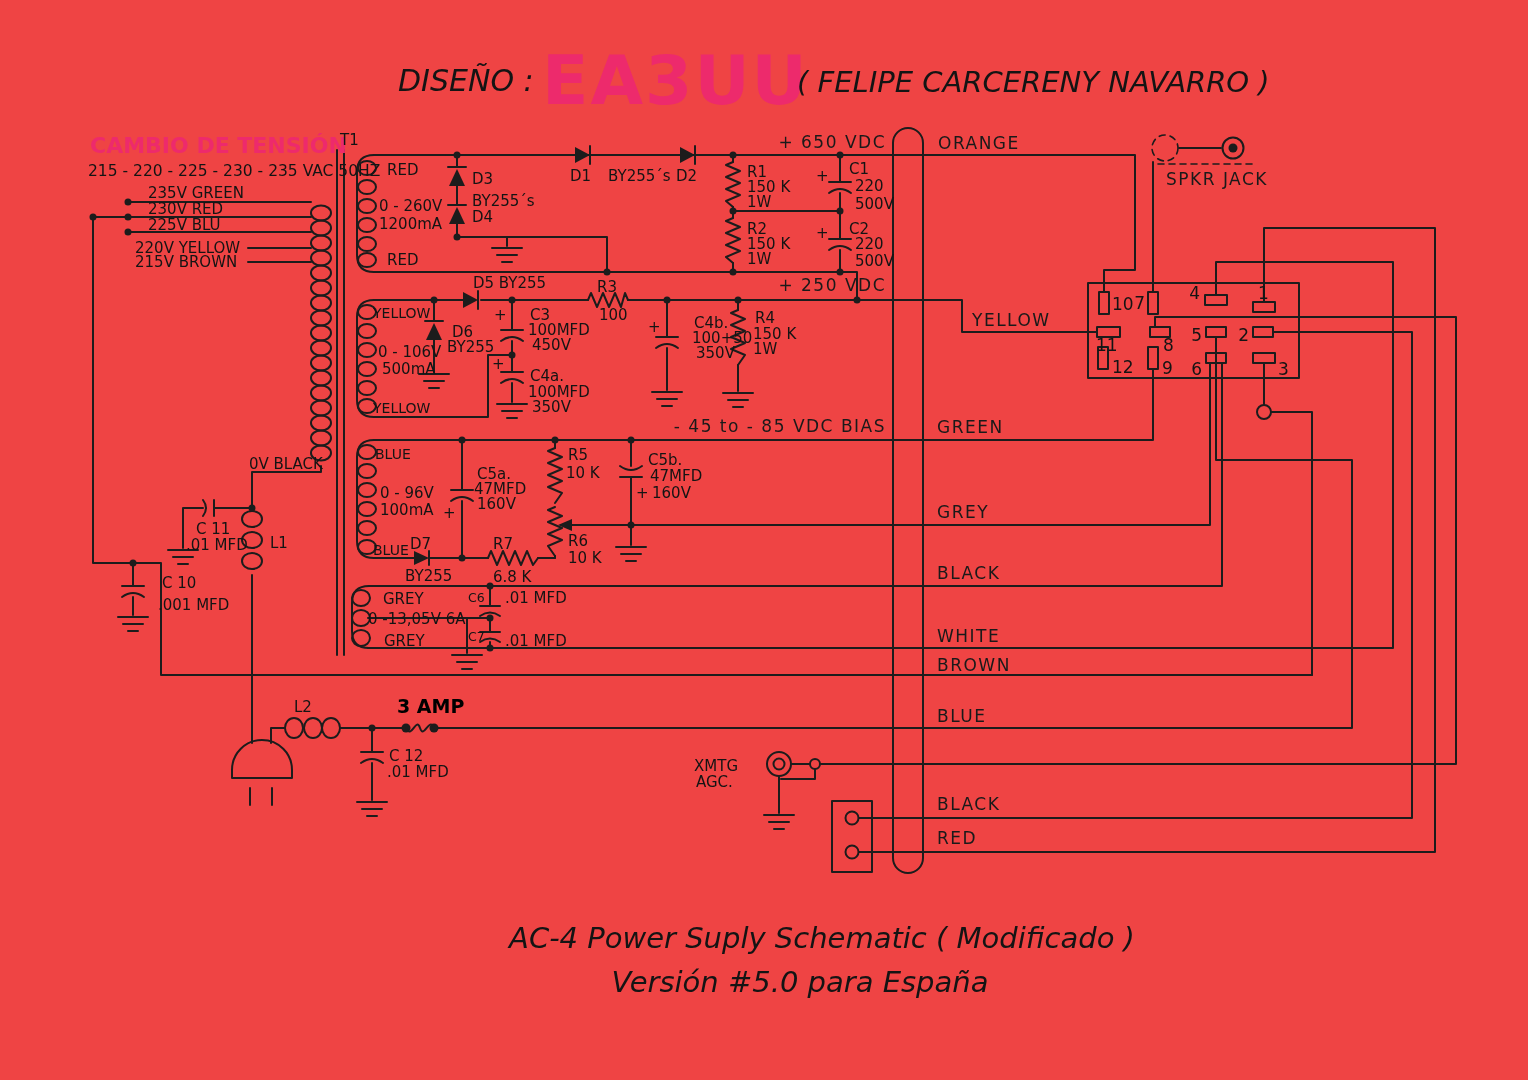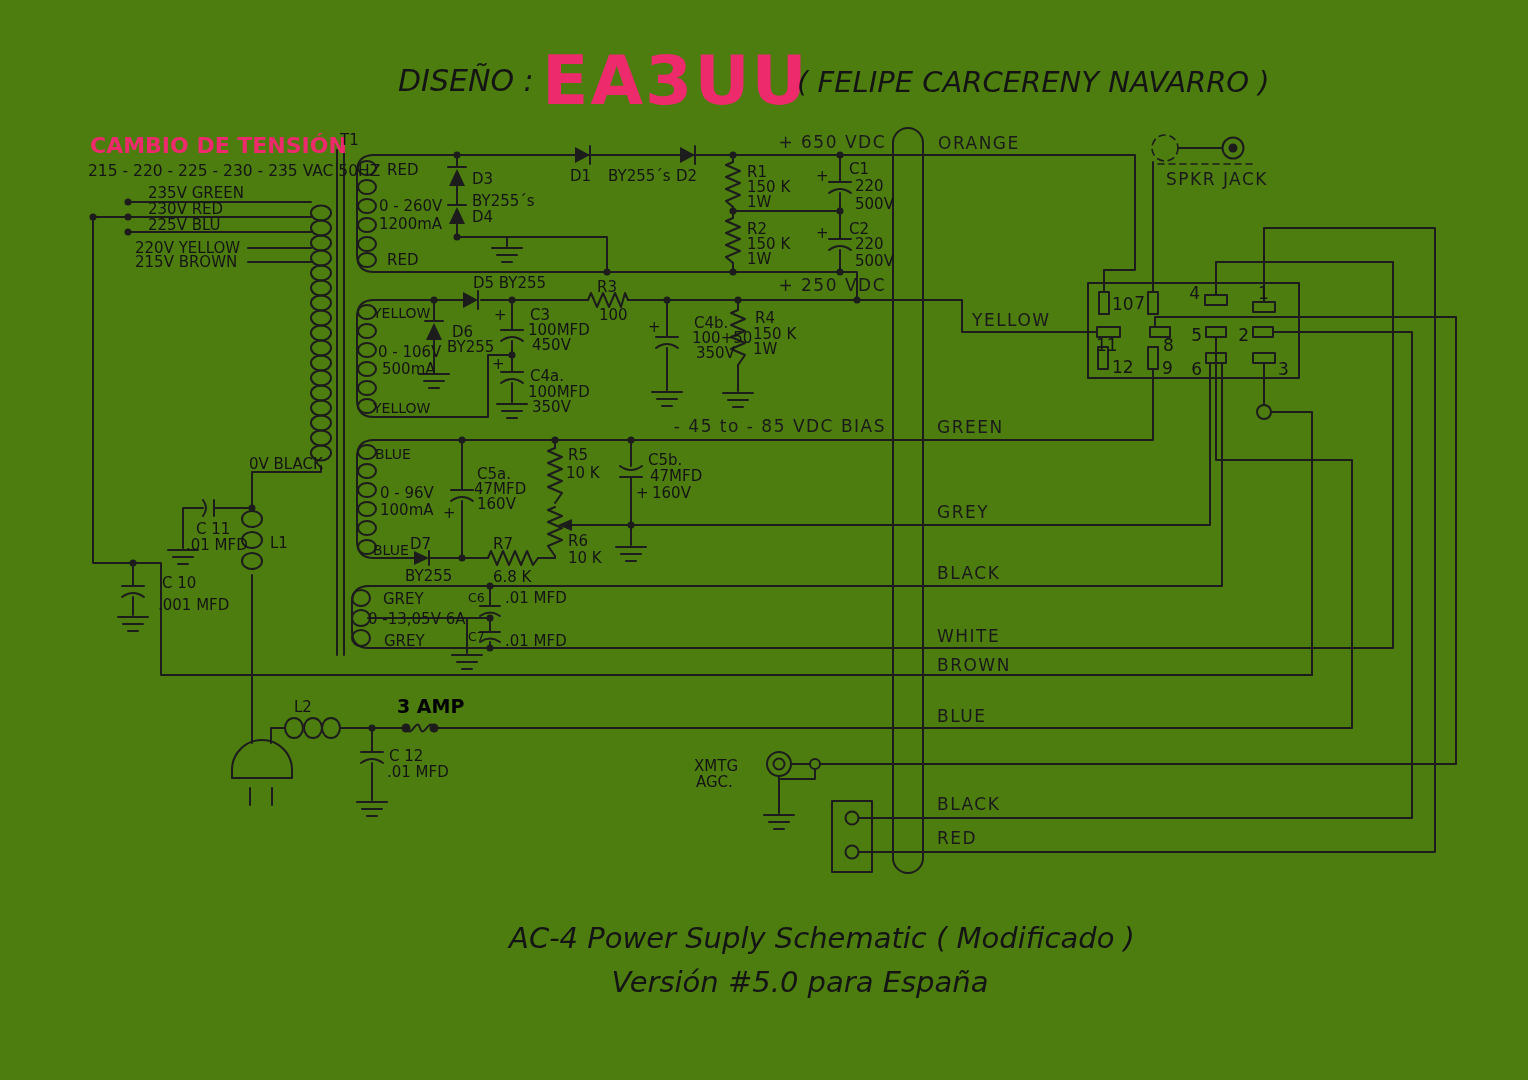--- a/index.html
+++ b/index.html
@@ -1,16 +1,16 @@
 <!DOCTYPE html>
 <html><head>
 <meta charset="utf-8">
 <style>
   html,body{margin:0;padding:0;background:#e8e8e8;}
-  .page{width:1528px;height:1080px;background:#4d7c0f;position:relative;margin:0 auto;
+  .page{width:1528px;height:1080px;background:#ef4444;position:relative;margin:0 auto;
         font-family:"DejaVu Sans",sans-serif;}
   svg{display:block;}
   .ink{stroke:#1c1c1c;stroke-width:2;fill:none;stroke-linecap:round;stroke-linejoin:round;}
   .thin{stroke-width:1.6;}
   .blk{fill:#1c1c1c;stroke:none;}
   .txt{font-family:"DejaVu Sans",sans-serif;font-size:15px;fill:#141414;}
   .sm{font-size:12.5px;}
   .md{font-size:14px;}
   .wireLabel{font-size:17px;letter-spacing:1.5px;fill:#1a1a1a;}
   .pinNum{font-size:17px;fill:#141414;}

